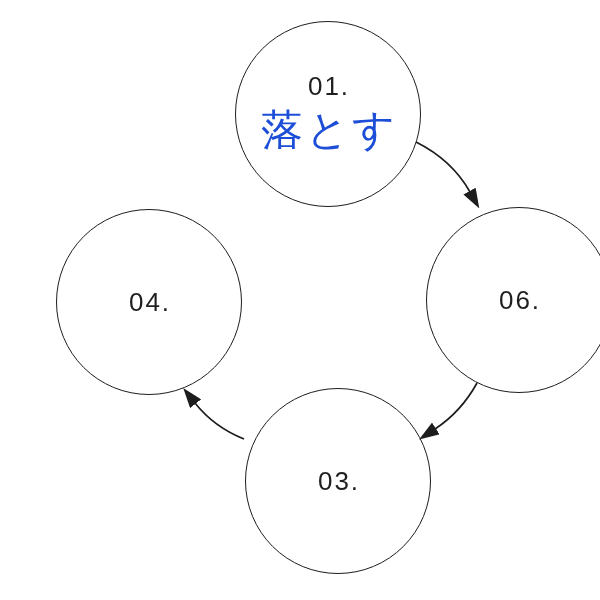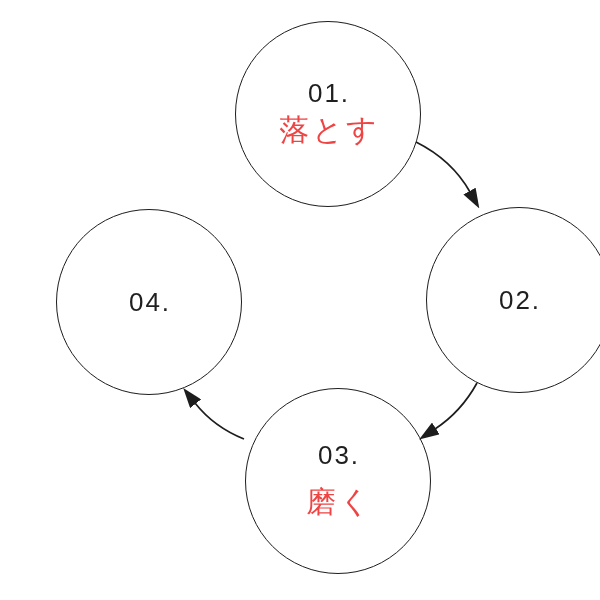--- a/index.html
+++ b/index.html
@@ -36,25 +36,25 @@
   .c3 { left: 220px; top: 388px; gap: 16px; }
   .c4 { left: 31px;  top: 209px; }
   .num {
     font-size: 26px;
     line-height: 1;
     letter-spacing: 2px;
     padding-left: 2px;   
     color: #1f1f1f;
   }
   .label {
-    font-size: 30px;
+    font-size: 42px;
     line-height: 1.2;
     letter-spacing: 3px;
     padding-left: 3px;   
-    color: #ef4444;
+    color: #1d4ed8;
     white-space: nowrap;
   }
   .arrows {
     position: absolute;
     left: 0;
     top: 0;
     pointer-events: none;
   }
   .arrow-shaft {
     fill: none;
@@ -66,26 +66,25 @@
 <body>
 
 <div class="stage">
 
   <div class="circle c1">
     <div class="num">01.</div>
     <div class="label">落とす</div>
   </div>
 
   <div class="circle c2">
-    <div class="num">02.</div>
+    <div class="num">06.</div>
   </div>
 
   <div class="circle c3">
     <div class="num">03.</div>
-    <div class="label">磨く</div>
   </div>
 
   <div class="circle c4">
     <div class="num">04.</div>
   </div>
 
   <svg class="arrows" width="600" height="600" viewBox="0 0 600 600" xmlns="http://www.w3.org/2000/svg">
     <defs>
       <marker id="ah" viewBox="0 0 10 7" refX="0.5" refY="3.5" markerWidth="20" markerHeight="14" markerUnits="userSpaceOnUse" orient="auto">
         <path d="M0,0 L10,3.5 L0,7 z" fill="#1d1d1d"></path>

